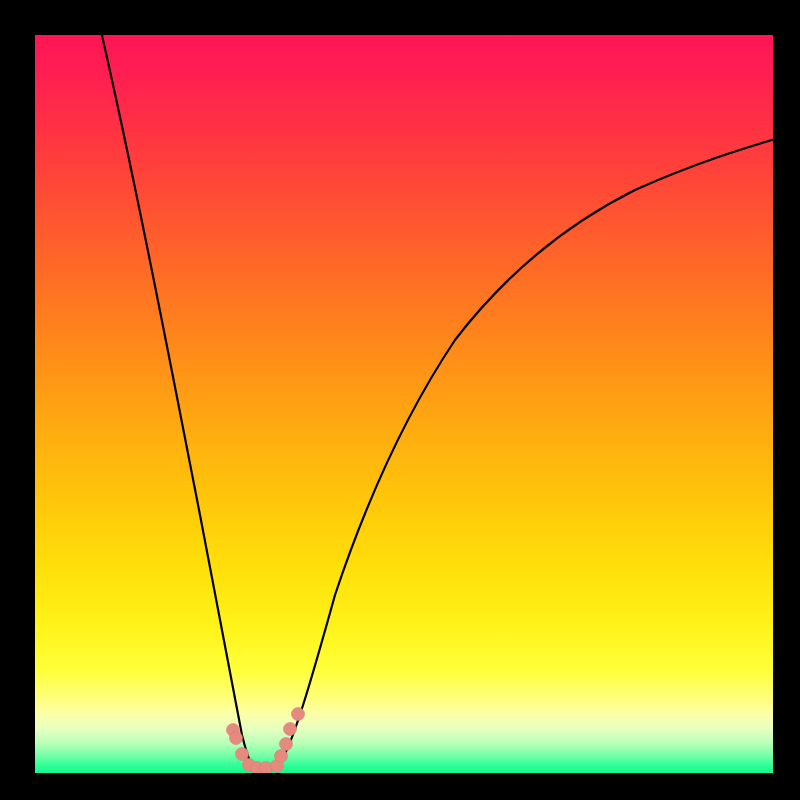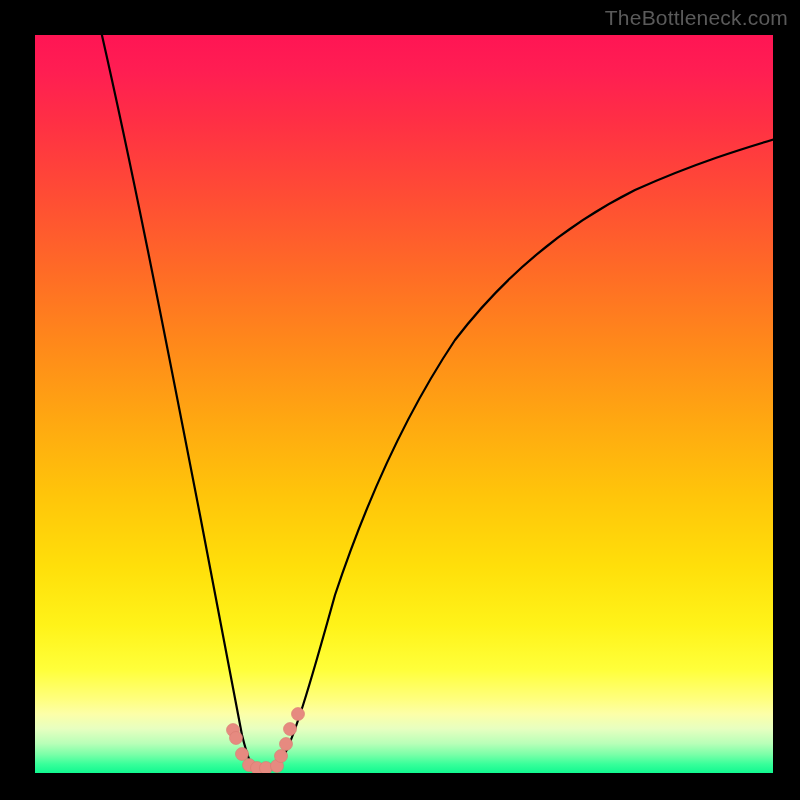--- a/index.html
+++ b/index.html
@@ -92,14 +92,13 @@
         <circle cx="231" cy="733" r="6.5"></circle>
         <circle cx="242" cy="731" r="6.5"></circle>
         <circle cx="246" cy="721" r="6.5"></circle>
         <circle cx="251" cy="709" r="6.5"></circle>
         <circle cx="255" cy="694" r="6.5"></circle>
         <circle cx="263" cy="679" r="6.5"></circle>
       </g>
     </svg>
   </div>
 
-  <div class="watermark">TheBottleneck.com</div>
 </div>
 
 </body></html>

